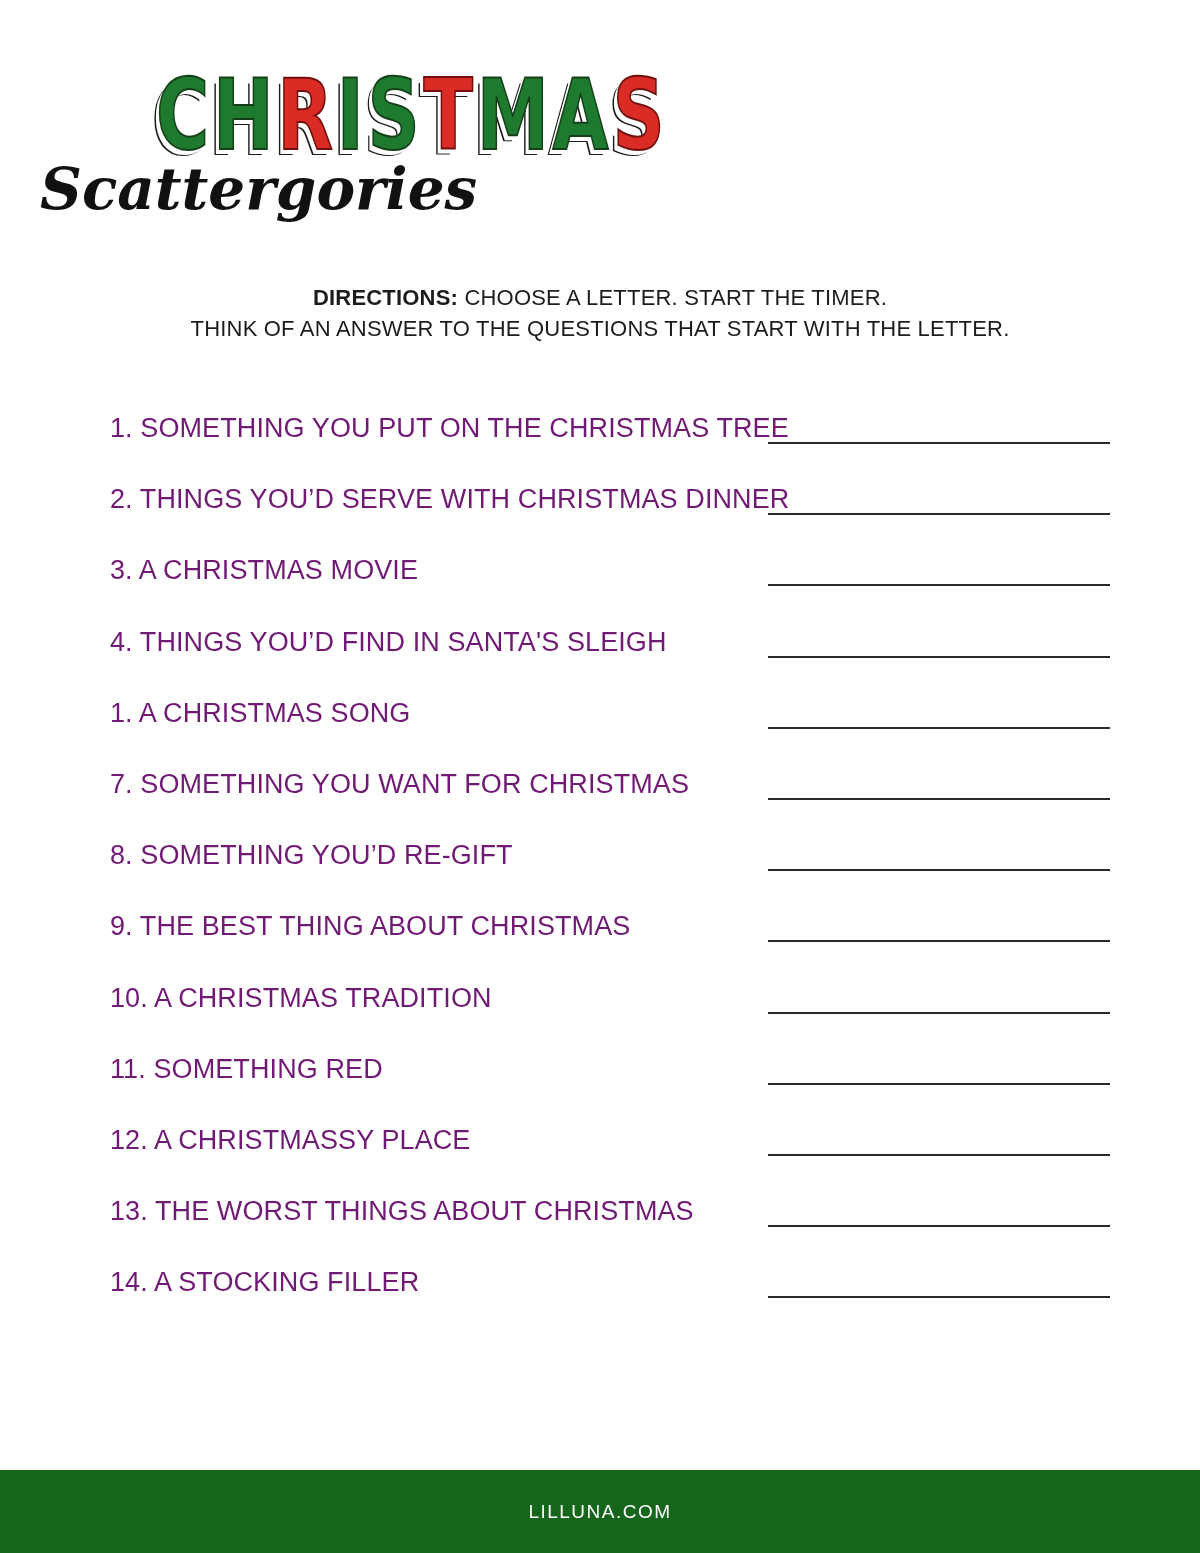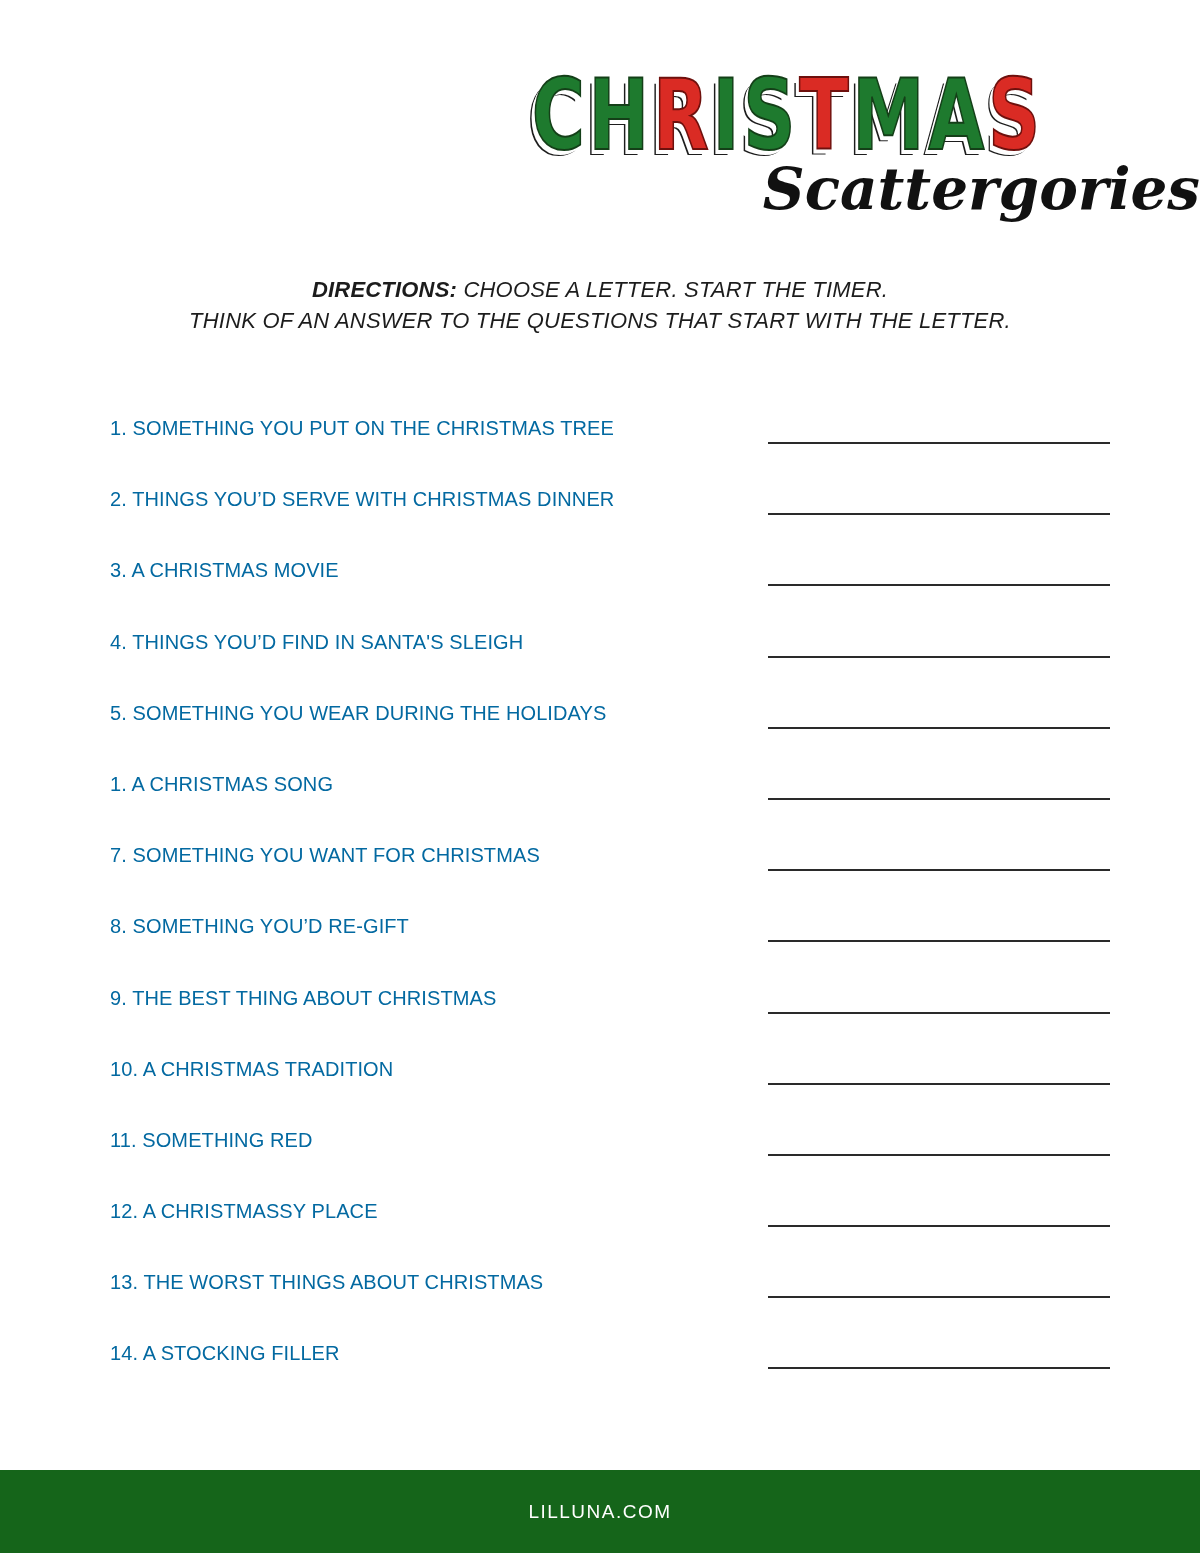--- a/index.html
+++ b/index.html
@@ -20,21 +20,21 @@
     inset: 0;
     background: #ffffff;
   }
 
   
   .masthead {
     position: absolute;
     top: 66px;
     left: 0;
     right: 0;
-    text-align: right;
+    text-align: left;
   }
   .word-title {
     margin: 0;
     font-family: "DejaVu Sans", sans-serif;
     font-weight: 900;
     font-size: 98px;
     line-height: 1.0;
     letter-spacing: 5px;
     transform: scaleX(0.74);
     transform-origin: 50% 50%;
@@ -62,48 +62,47 @@
     color: #111111;
     padding-left: 40px;
   }
 
   
   .directions {
     position: absolute;
     top: 274px;
     left: 0;
     right: 0;
-    margin: 0;
+    margin: 8px;
     text-align: center;
     font-size: 22px;
     line-height: 31px;
     letter-spacing: 0.2px;
     color: #1c1c1c;
-    font-style: italic;
   }
   .dir-line { display: block; }
   .dir-label { font-weight: 700; }
 
   
   .questions {
     position: absolute;
     top: 412px;
     left: 110px;
     right: 88px;
   }
   .q-row {
     position: relative;
     height: 71.2px;
   }
   .q-label {
     display: inline-block;
-    font-size: 20px;
+    font-size: 27px;
     line-height: 32px;
     letter-spacing: 0.1px;
-    color: #0369a1;
+    color: #701a75;
     white-space: nowrap;
   }
   .q-blank {
     position: absolute;
     left: 658px;
     right: 2px;
     top: 30px;
     border-top: 2px solid #2a2a2a;
   }
 
@@ -155,24 +154,20 @@
   <div class="q-row">
     <span class="q-label">3. A CHRISTMAS MOVIE</span>
     <span class="q-blank"></span>
   </div>
 
   <div class="q-row">
     <span class="q-label">4. THINGS YOU’D FIND IN SANTA'S SLEIGH</span>
     <span class="q-blank"></span>
   </div>
 
-  <div class="q-row">
-    <span class="q-label">5. SOMETHING YOU WEAR DURING THE HOLIDAYS</span>
-    <span class="q-blank"></span>
-  </div>
 
   <div class="q-row">
     <span class="q-label">1. A CHRISTMAS SONG</span>
     <span class="q-blank"></span>
   </div>
 
   <div class="q-row">
     <span class="q-label">7. SOMETHING YOU WANT FOR CHRISTMAS</span>
     <span class="q-blank"></span>
   </div>

